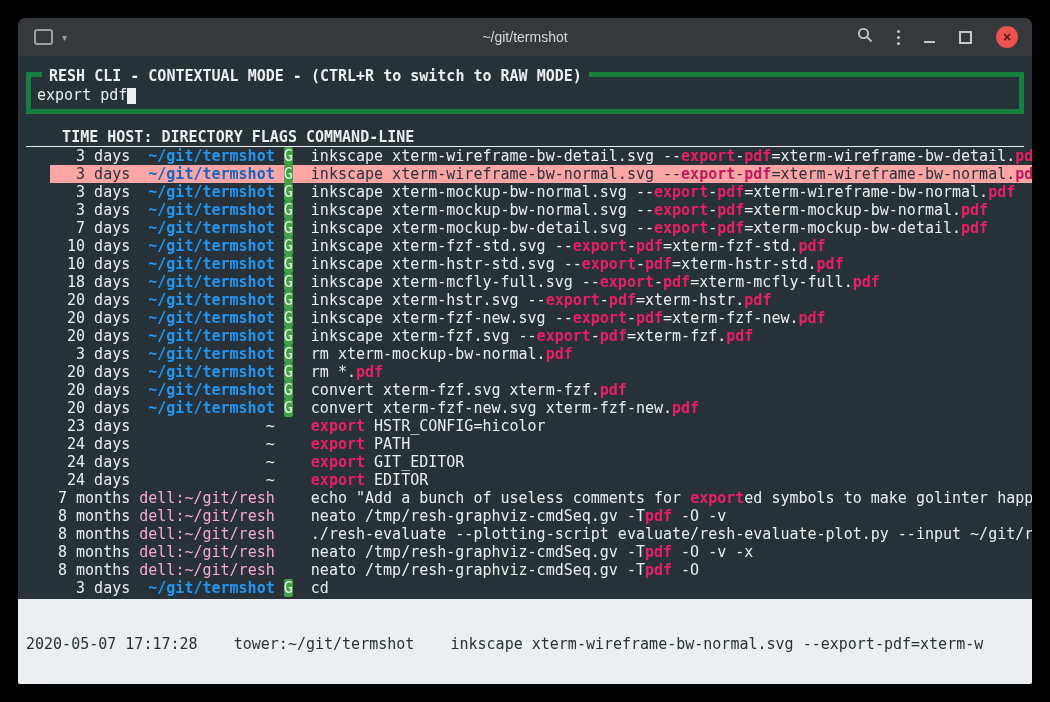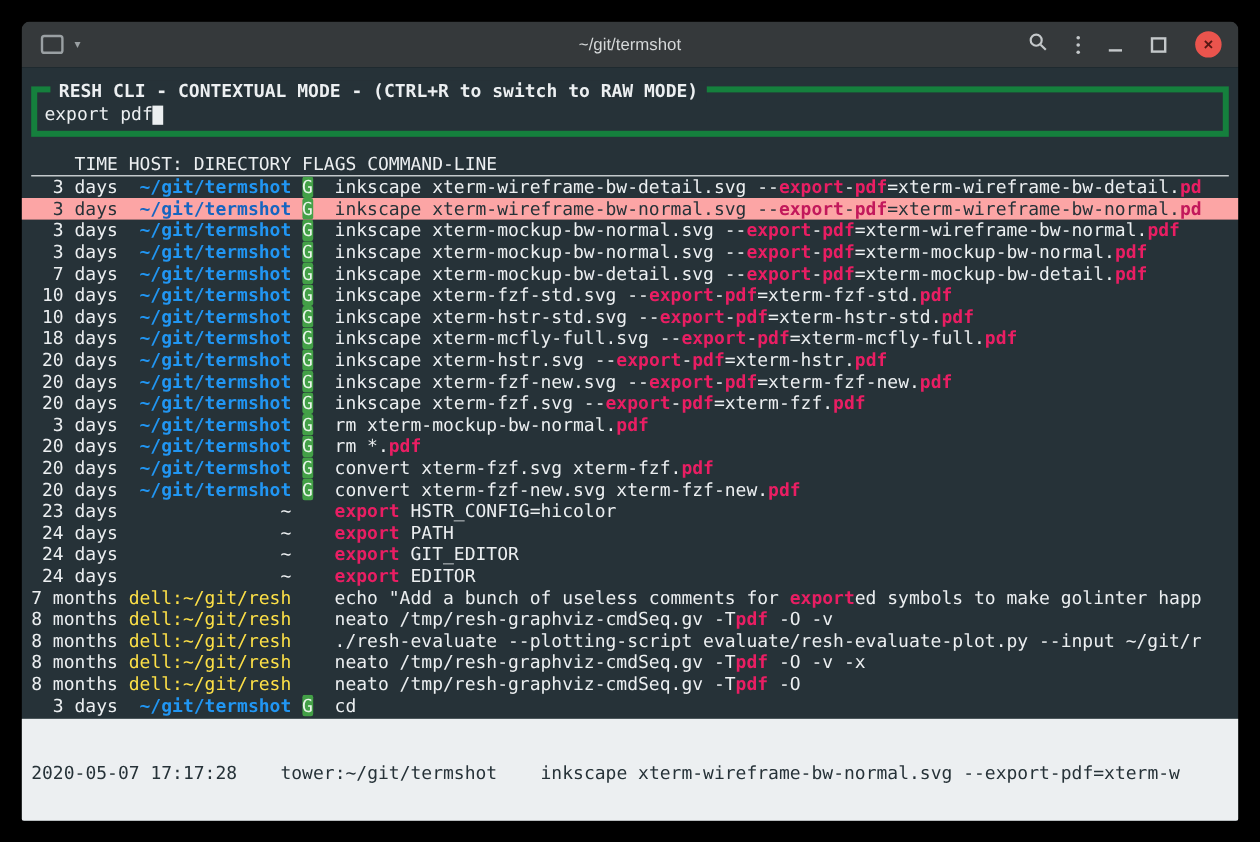--- a/index.html
+++ b/index.html
@@ -23,26 +23,26 @@
          display:flex;align-items:center;justify-content:center;font-size:14px;font-weight:bold;
          font-family:"Liberation Sans",sans-serif;line-height:1;}
   
   .terminal{position:absolute;top:38px;left:0;right:0;bottom:0;background:#263238;
             color:#eceff1;font-size:15px;line-height:18px;}
   .query-box{position:relative;border:5px solid #15803d;margin:16px 8px 14px;height:32px;}
   .legend{position:absolute;top:-10px;left:11px;background:#263238;padding:0 7px;
           font-weight:bold;white-space:pre;}
   .query{position:absolute;left:6px;bottom:5px;white-space:pre;}
   .cursor{display:inline-block;width:9px;height:16px;background:#eceff1;vertical-align:text-bottom;}
-  .thead{margin:0 8px;border-bottom:1px solid #eceff1;white-space:pre;font-weight:normal;height:18px;}
-  .row{white-space:pre;padding:0 8px;height:18px;overflow:hidden;}
+  .thead{margin:0 8px;border-bottom:1px solid #eceff1;white-space:pre;font-weight:bold;height:18px;}
+  .row{white-space:pre;padding:0 8px;height:18px;overflow:hidden;margin-left:32px;}
   .col-time{display:inline-block;width:8ch;text-align:right;}
   .col-host{display:inline-block;width:15ch;text-align:right;}
   .col-host.dir{color:#2196f3;font-weight:bold;}
-  .col-host.remote{color:#fde047;}
+  .col-host.remote{color:#f9a8d4;}
   .col-flag{display:inline-block;width:1ch;}
   .badge{display:inline-block;width:1ch;background:#43a047;color:#e8f5e9;border-radius:2px;text-align:center;}
   .m{color:#e91e63;font-weight:bold;}
   .row.selected{background:#fca5a5;color:#263238;}
   .row.selected .col-host.dir{color:#1565c0;}
   .row.selected .m{color:#c2185b;}
   .detail{background:#eceff1;color:#263238;white-space:pre;padding:0 8px;margin-top:2px;}
   .detail div{height:18px;}
 </style>
 </head>

